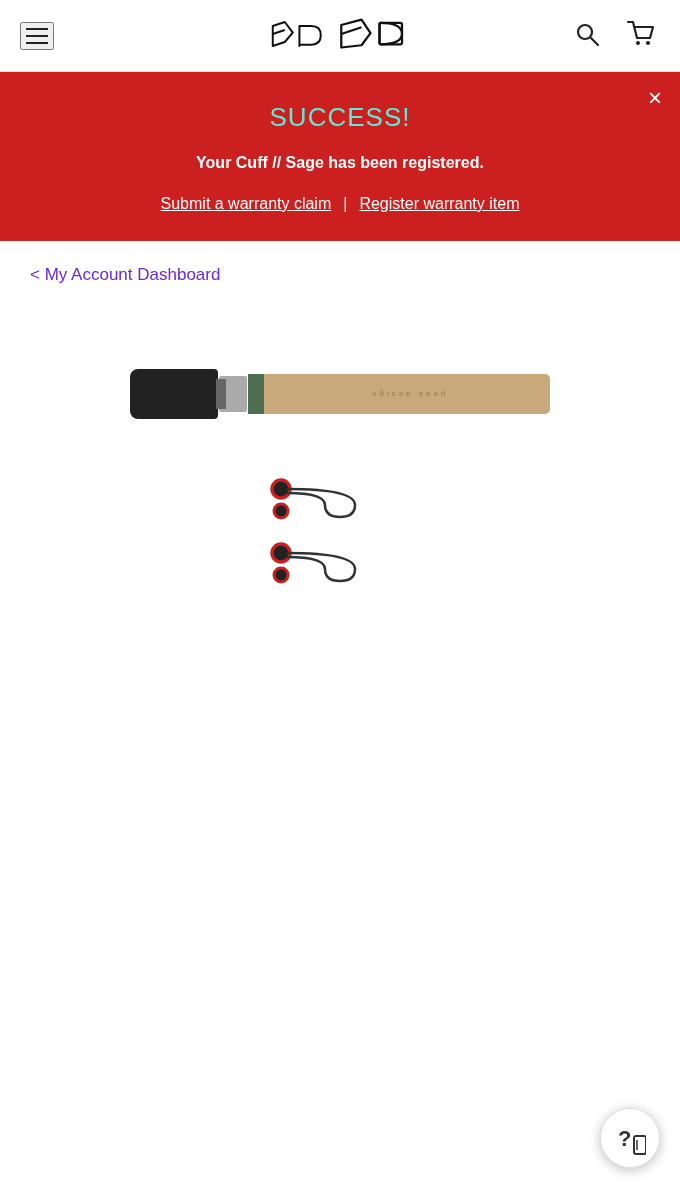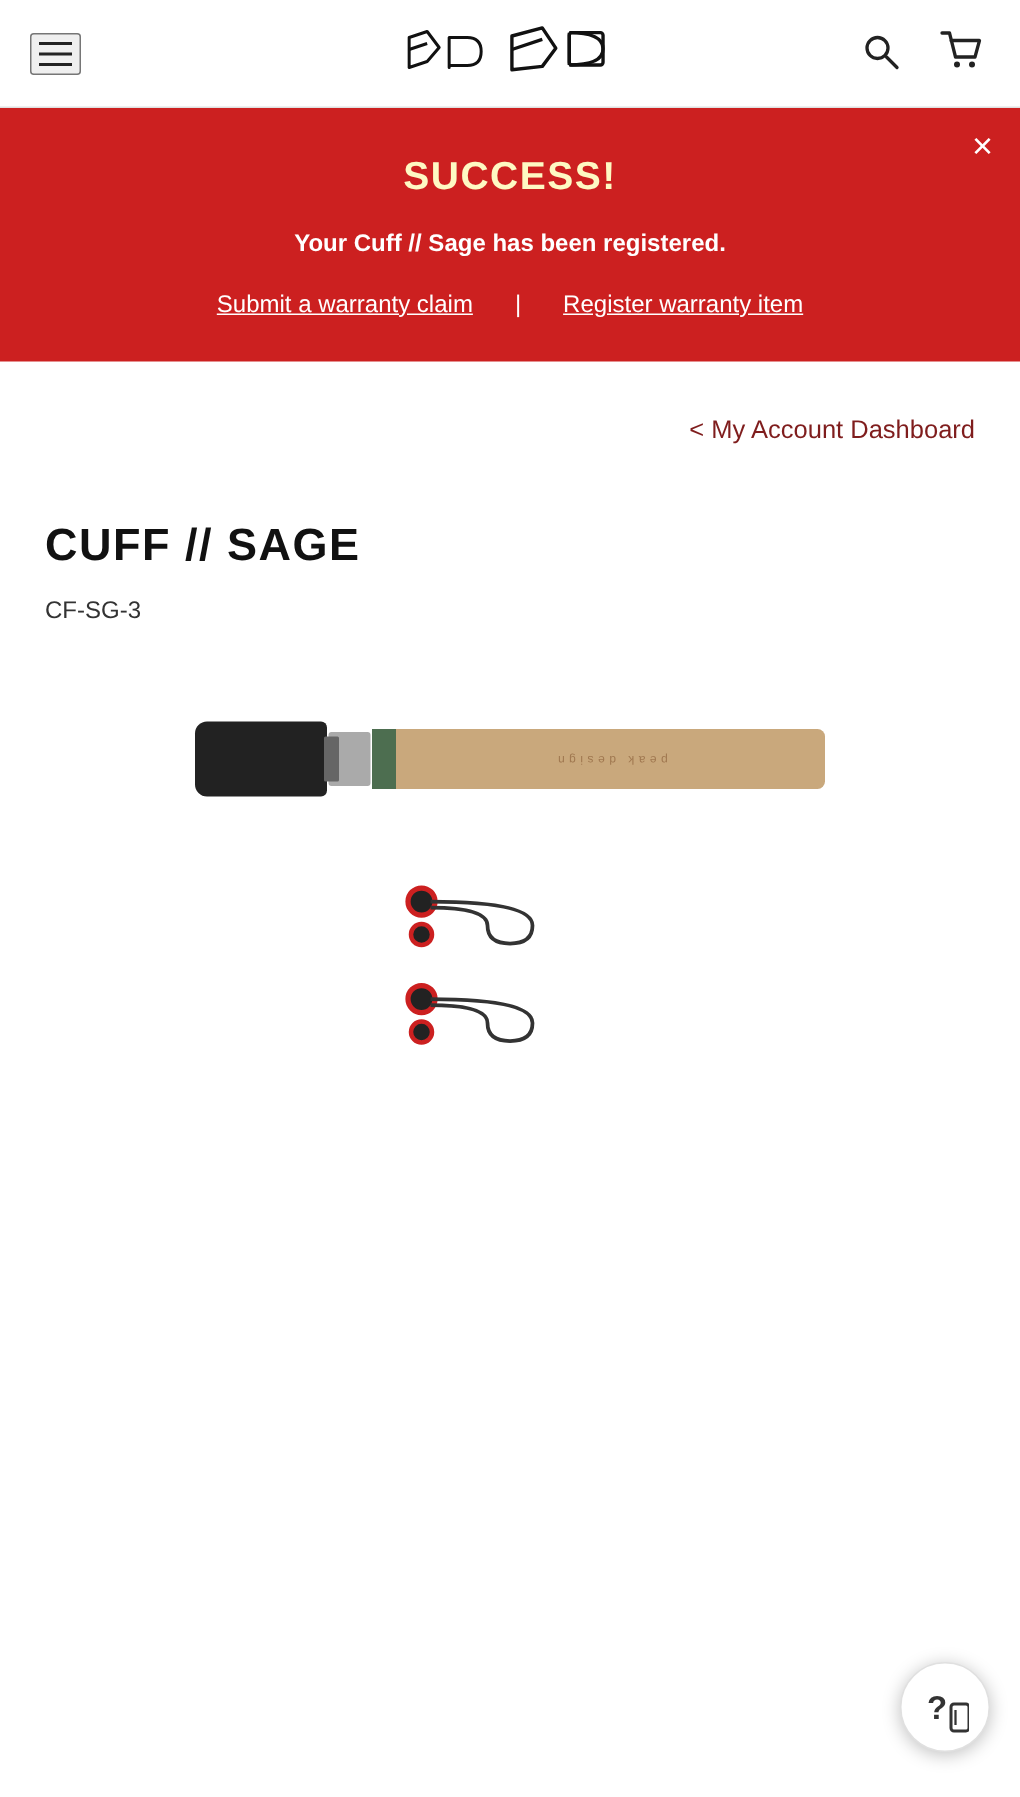--- a/index.html
+++ b/index.html
@@ -79,39 +79,39 @@
       background: none;
       border: none;
       color: #ffffff;
       font-size: 24px;
       cursor: pointer;
       line-height: 1;
     }
 
     .success-title {
       font-size: 26px;
-      font-weight: 700;
+      font-weight: 400;
       letter-spacing: 1px;
       margin-bottom: 18px;
-      color: #fef9c3;
+      color: #5eead4;
     }
 
     .success-message {
       font-size: 16px;
       margin-bottom: 20px;
       color: #ffffff;
       line-height: 1.5;
       font-weight: bold;
     }
 
     .success-links {
       display: flex;
       align-items: center;
       justify-content: center;
-      gap: 28px;
+      gap: 12px;
       font-size: 16px;
     }
 
     .success-links a {
       color: #ffffff;
       text-decoration: underline;
       cursor: pointer;
     }
 
     .success-links .divider {
@@ -119,27 +119,26 @@
       font-size: 16px;
     }
 
     
     .main-content {
       padding: 0 30px;
     }
 
     .account-dashboard-link {
       display: block;
-      text-align: right;
+      text-align: left;
       padding: 24px 0 20px;
       font-size: 17px;
-      color: #7f1d1d;
+      color: #6d28d9;
       text-decoration: none;
       cursor: pointer;
-      margin-top: 12px;
     }
 
     .product-title {
       font-size: 30px;
       font-weight: 700;
       letter-spacing: 1px;
       color: #111;
       margin-top: 30px;
       margin-bottom: 18px;
       text-transform: uppercase;
@@ -228,24 +227,20 @@
     <a>Submit a warranty claim</a>
     <span class="divider">|</span>
     <a>Register warranty item</a>
   </div>
 </div>
 
 <div class="main-content">
 
   <a class="account-dashboard-link">&lt; My Account Dashboard</a>
 
-  <div>
-    <h1 class="product-title">CUFF // SAGE</h1>
-    <p class="product-sku">CF-SG-3</p>
-  </div>
 
   <div style="display:flex; flex-direction:column; align-items:center; margin-top: 60px;">
 
     <div style="display:flex; align-items:center; width:420px; height:58px; margin-bottom: 50px;">
 
       <div style="width:88px; height:50px; background:#222; border-radius:8px 4px 4px 8px; position:relative; flex-shrink:0;">
         <div style="position:absolute; top:50%; right:-8px; transform:translateY(-50%); width:10px; height:30px; background:#666; border-radius:1px; z-index:2;"></div>
       </div>
 
       <div style="width:28px; height:36px; background:#aaa; flex-shrink:0; margin:0 1px; border-radius:2px; z-index:1;"></div>

